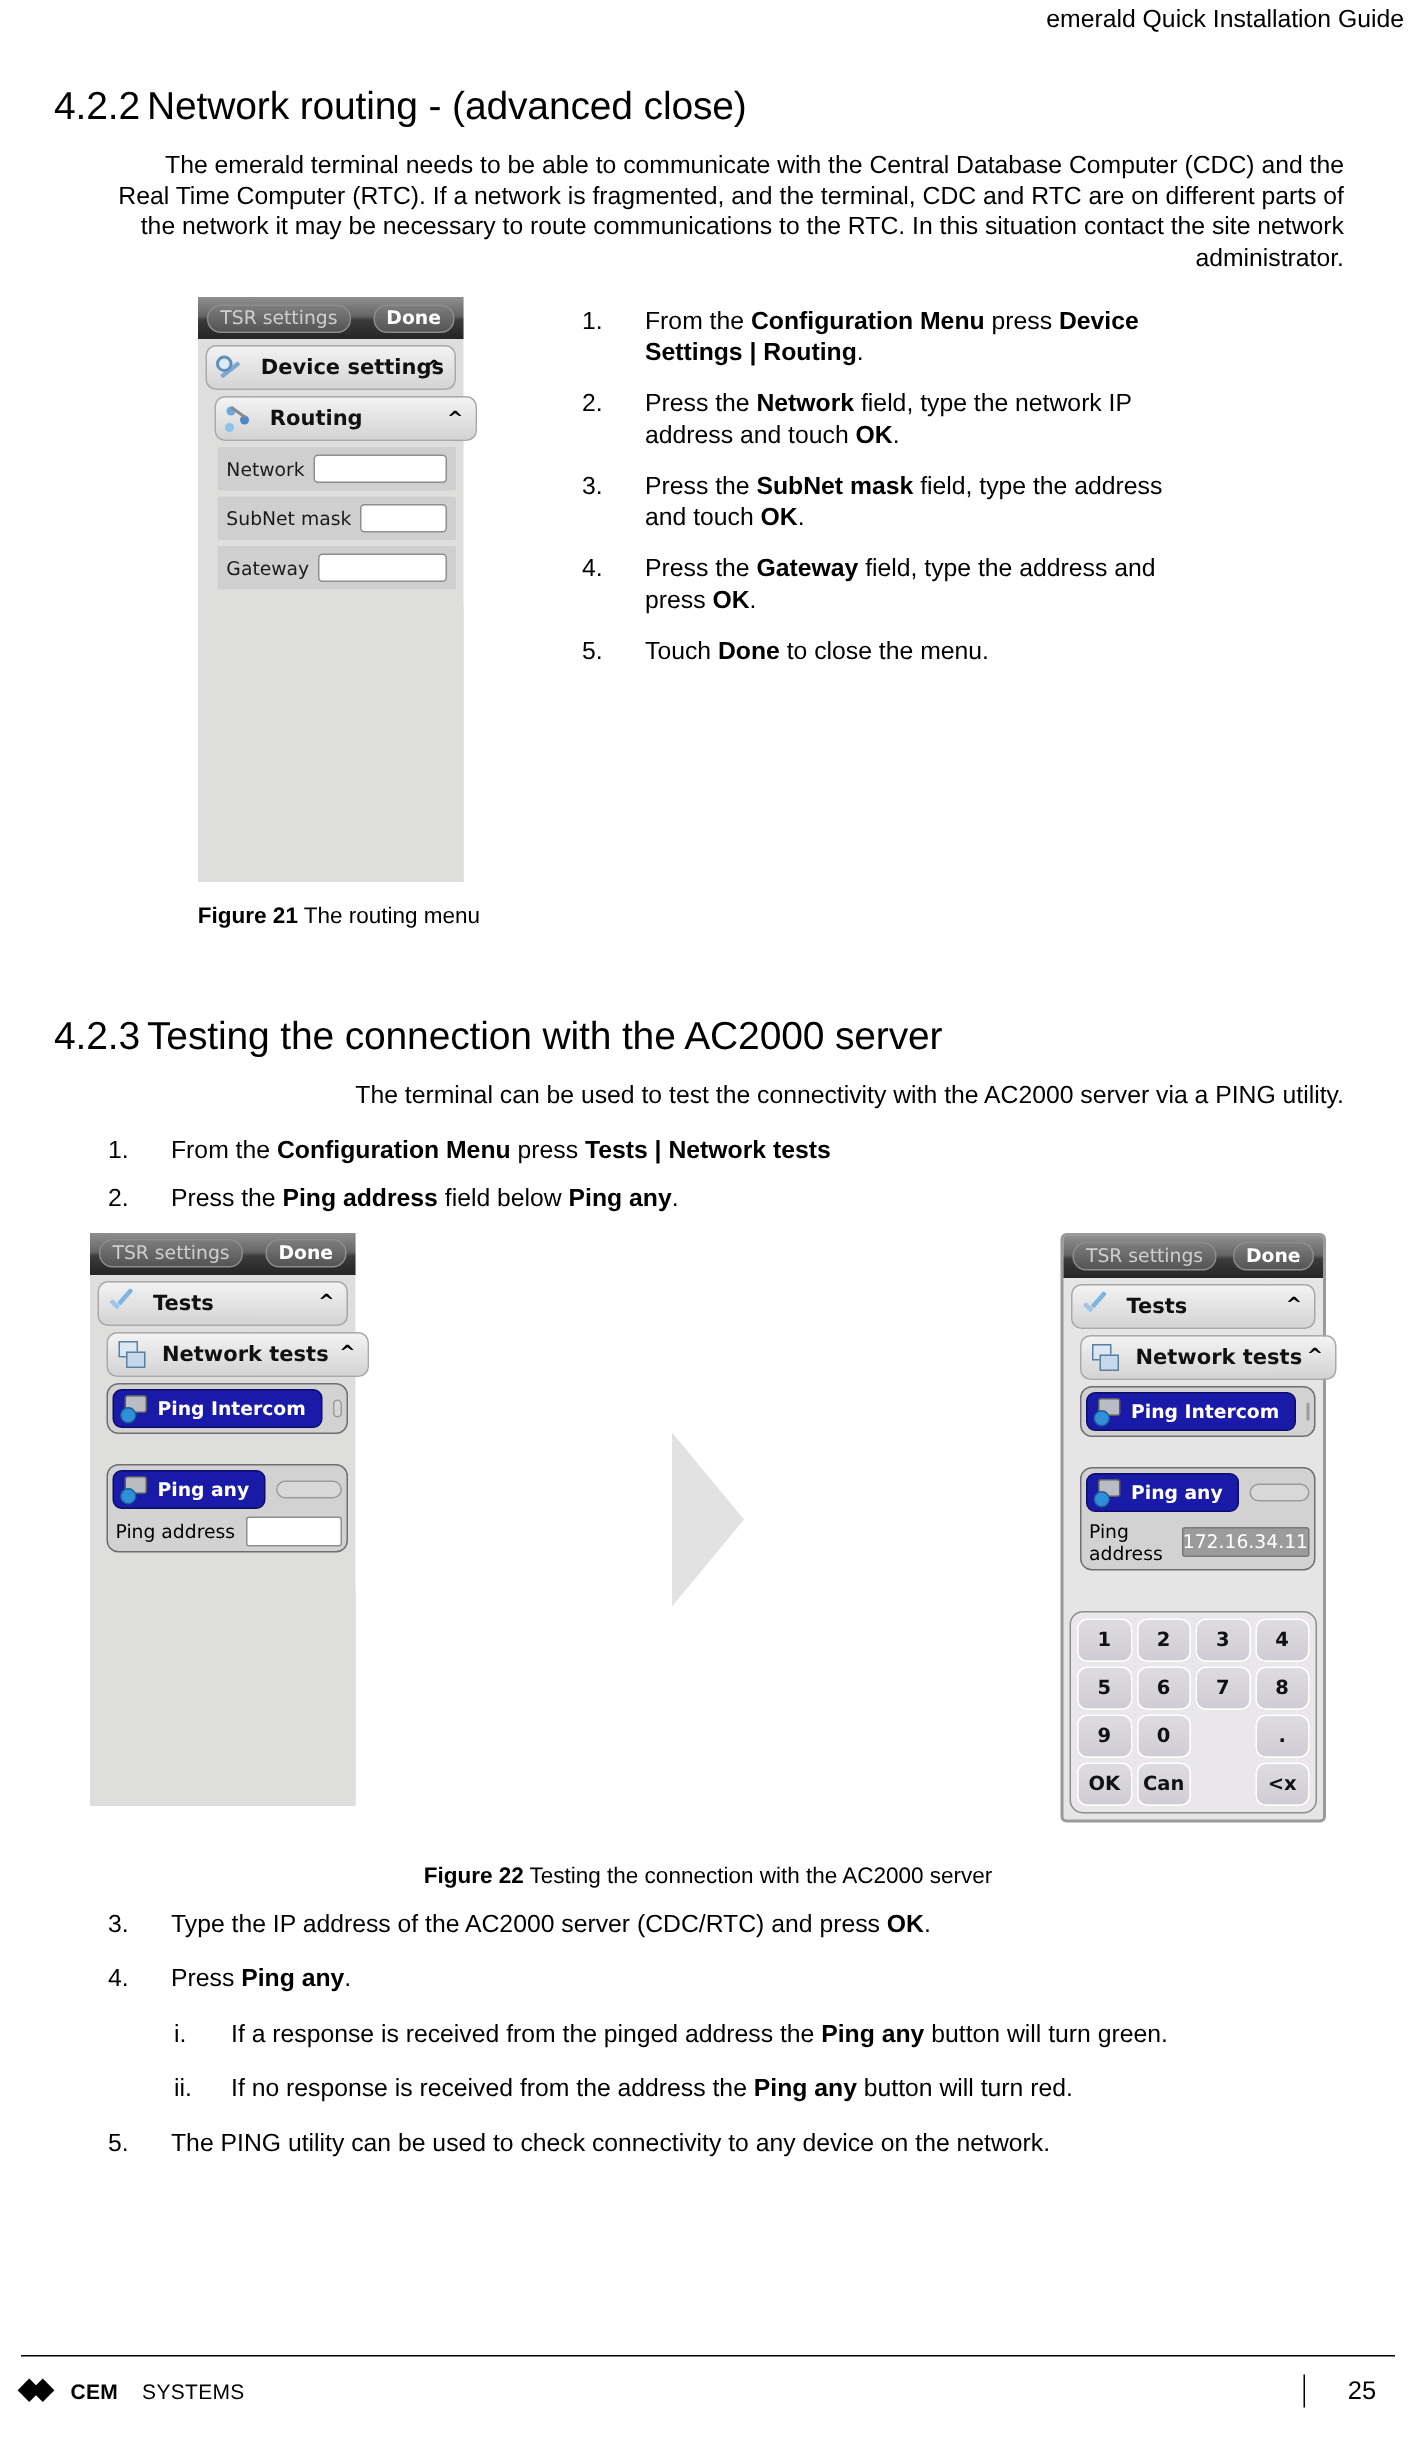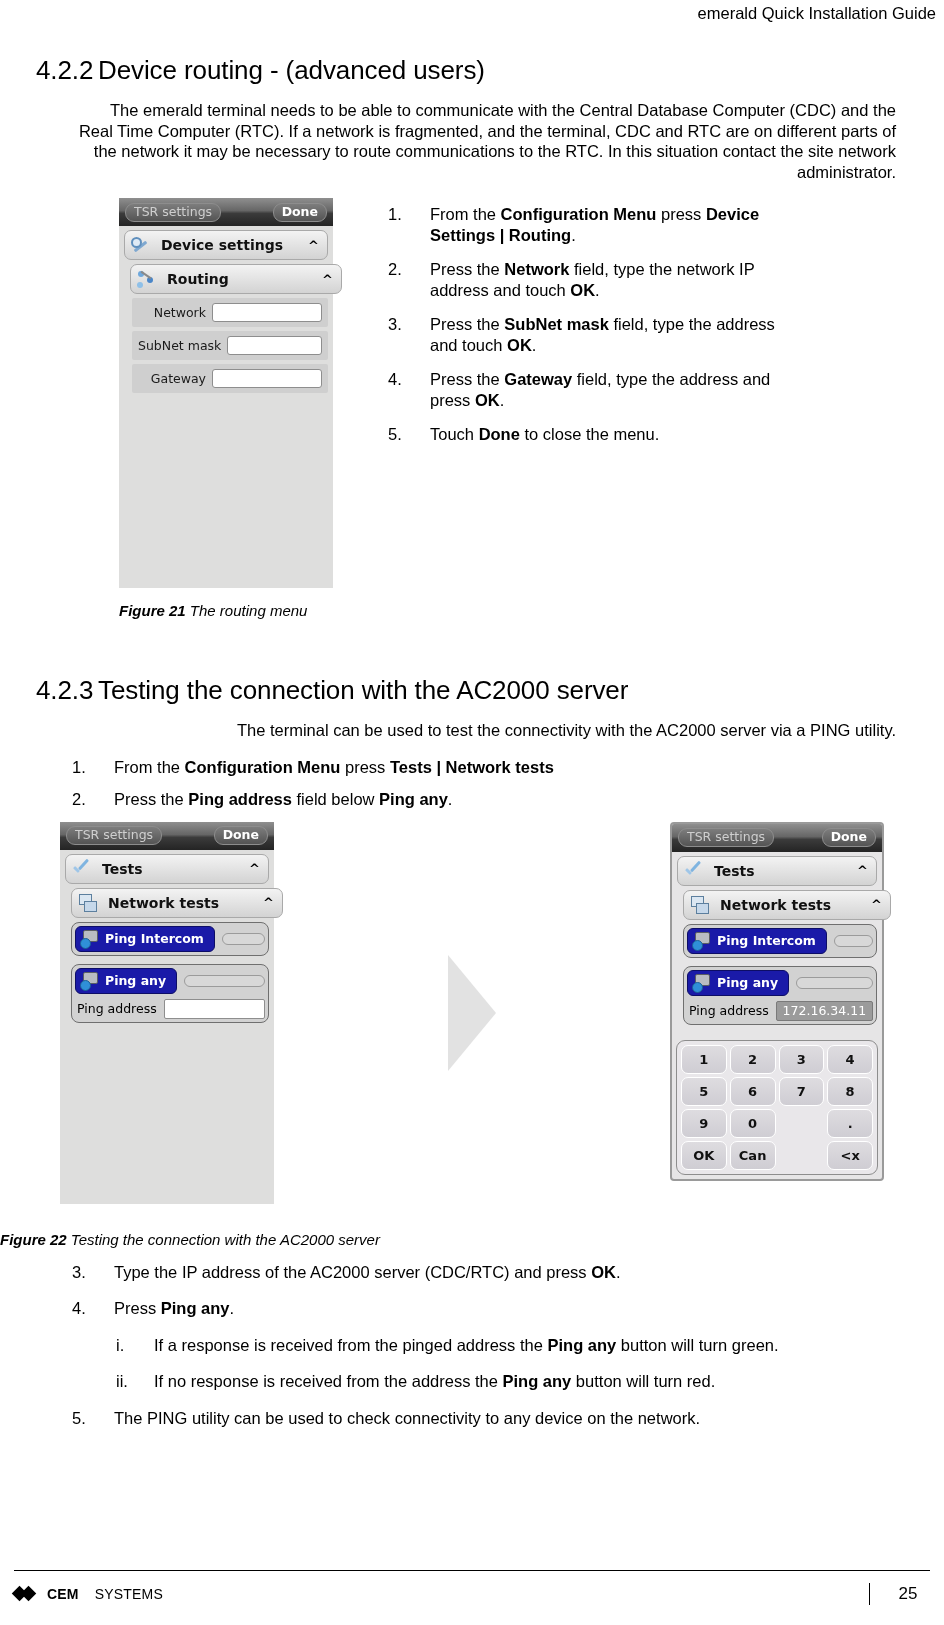--- a/index.html
+++ b/index.html
@@ -95,29 +95,29 @@
     padding-left: 42px;
   }
   ol.romans > li .mk {
     position: absolute;
     left: 4px;
     top: 0;
     width: 30px;
   }
 
   .fig-caption {
+    text-align: center;
     font-size: 15px;
     margin-top: 10px;
-    font-style: italic;
   }
   .fig-caption b { font-weight: bold; }
 
   
   .device {
-    width: 214px;
+    width: 177px;
     background: #dededd;
     box-sizing: border-box;
     font-family: "DejaVu Sans", sans-serif;
     position: relative;
   }
   .device.framed {
     border: 2px solid #9a9a9a;
     border-radius: 4px;
     background: #e6e5e6;
   }
@@ -202,21 +202,21 @@
 
   .dev-filler { background: #dededd; }
 
   
   .ping-shell {
     margin-left: 6px;
     border: 1px solid #6f6f6f;
     border-radius: 8px;
     background: #d2d2d2;
     padding: 3px;
-    margin-bottom: 8px;
+    margin-bottom: 20px;
   }
   .ping-row {
     display: flex;
     align-items: center;
   }
   .ping-btn {
     background: #1a1aa8;
     border: 1px solid #0d0d66;
     border-radius: 6px;
     height: 24px;
@@ -395,21 +395,21 @@
 </head>
 <body>
 
 <div class="page-header">
   <span>emerald Quick Installation Guide</span>
 </div>
 
 <div class="content">
 
   <h2 class="section">
-    <span class="num">4.2.2</span><span>Device routing - (advanced users)</span>
+    <span class="num">4.2.2</span><span>Network routing - (advanced close)</span>
   </h2>
 
   <p class="body-para">The emerald terminal needs to be able to communicate with the Central Database Computer (CDC) and the Real Time Computer (RTC). If a network is fragmented, and the terminal, CDC and RTC are on different parts of the network it may be necessary to route communications to the RTC. In this situation contact the site network administrator.</p>
 
   <div class="fig-row" style="display:flex; align-items:flex-start;">
 
     <div style="width:308px; display:flex; justify-content:center;">
       <div>
         <div class="device" style="height:390px; display:flex; flex-direction:column;">
           <div class="dev-titlebar">

